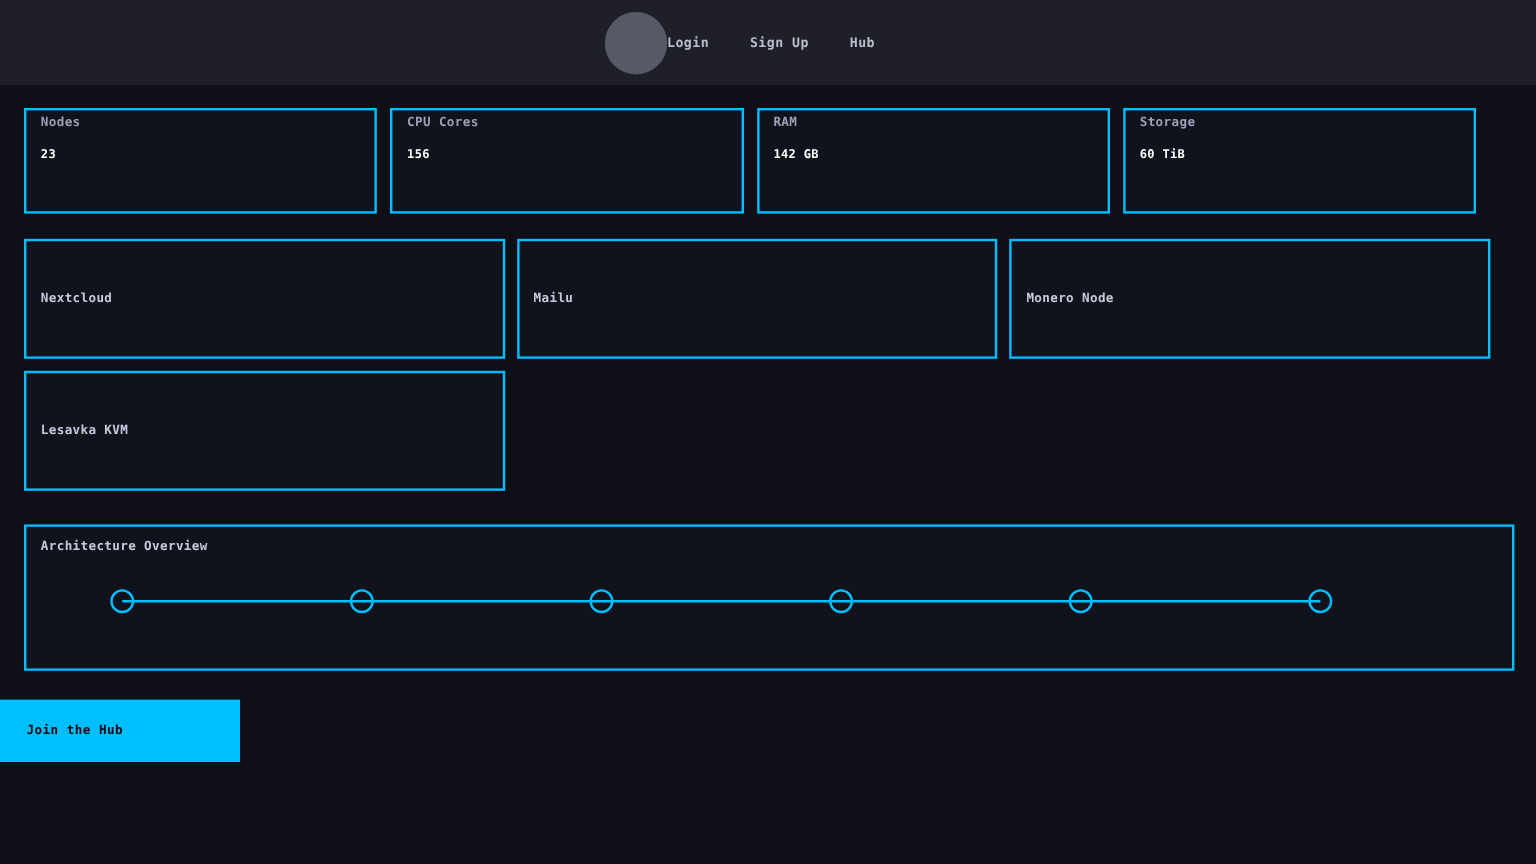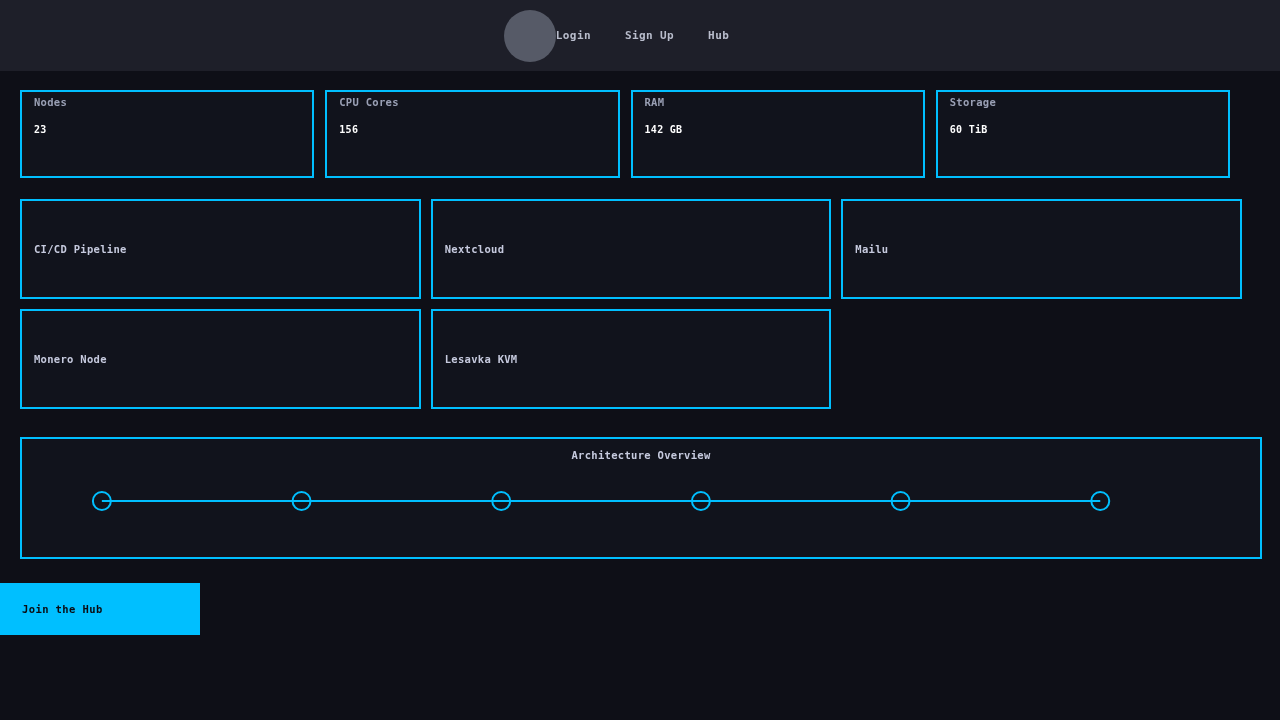--- a/index.html
+++ b/index.html
@@ -104,21 +104,20 @@
     color: #c6cade;
     letter-spacing: 0.3px;
   }
 
   
   .arch-section {
     margin: 28px 18px 0 20px;
     height: 122px;
     padding: 10px 12px 0 12px;
     position: relative;
-    text-align: center;
   }
 
   .arch-title {
     font-size: 10.5px;
     font-weight: bold;
     color: #c6cade;
     letter-spacing: 0.3px;
   }
 
   .arch-canvas {
@@ -177,23 +176,20 @@
     <div class="stat-label">RAM</div>
     <div class="stat-value">142 GB</div>
   </div>
   <div class="panel stat-card">
     <div class="stat-label">Storage</div>
     <div class="stat-value">60 TiB</div>
   </div>
 </section>
 
 <section class="services-grid">
-  <div class="panel service-card">
-    <span class="service-name">CI/CD Pipeline</span>
-  </div>
   <div class="panel service-card">
     <span class="service-name">Nextcloud</span>
   </div>
   <div class="panel service-card">
     <span class="service-name">Mailu</span>
   </div>
   <div class="panel service-card">
     <span class="service-name">Monero Node</span>
   </div>
   <div class="panel service-card">

